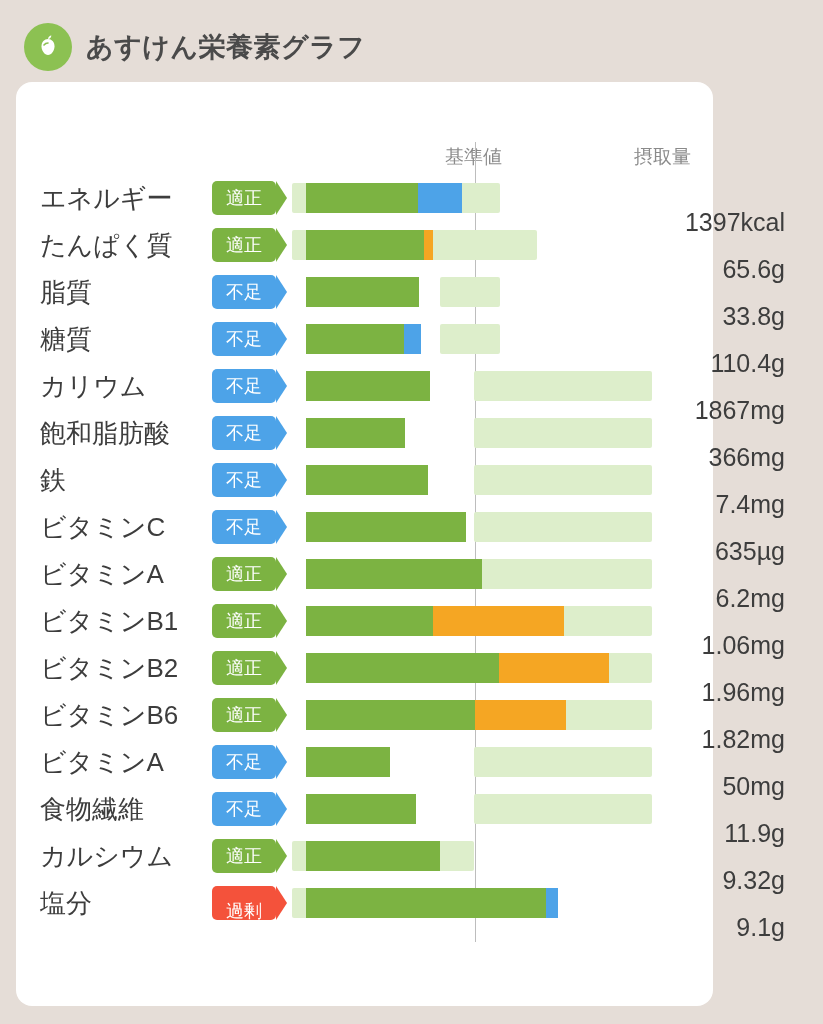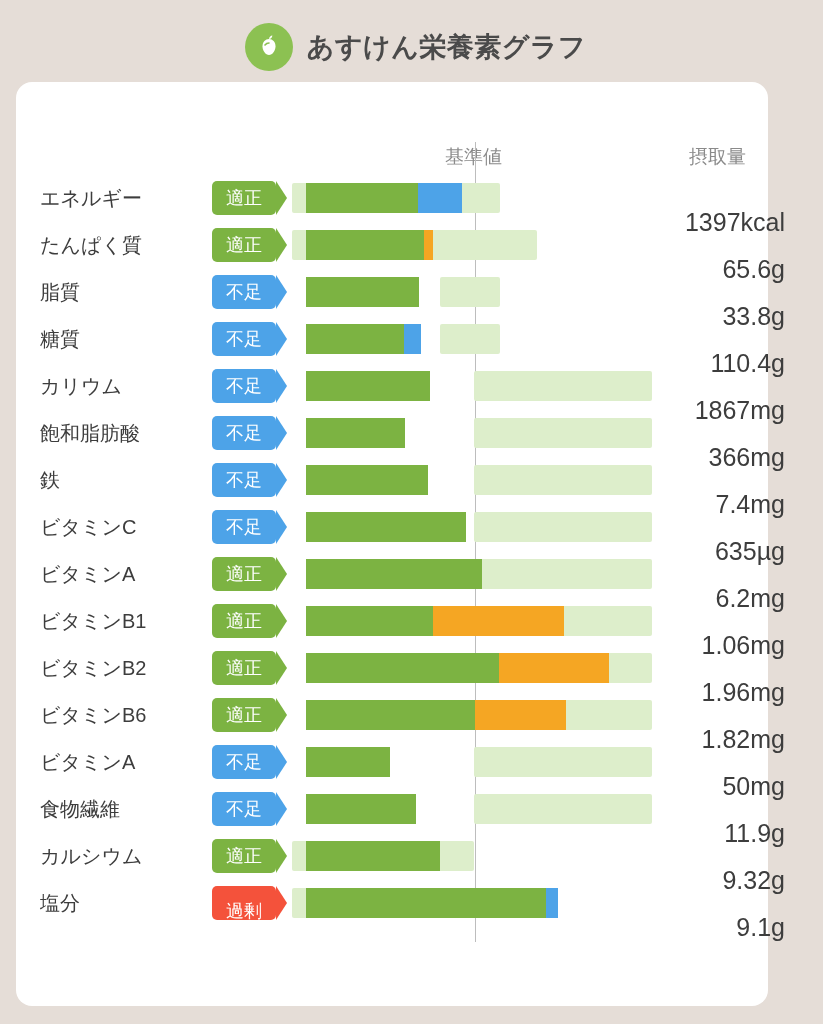--- a/index.html
+++ b/index.html
@@ -18,21 +18,20 @@
   
   .header {
     position: absolute;
     top: 16px;
     left: 16px;
     right: 16px;
     height: 62px;
     display: flex;
     align-items: center;
     gap: 14px;
-    justify-content: center;
   }
   .logo-badge {
     width: 48px;
     height: 48px;
     border-radius: 50%;
     background: #8cc152;
     display: flex;
     align-items: center;
     justify-content: center;
     flex: 0 0 auto;
@@ -43,21 +42,21 @@
     font-size: 27px;
     color: #4a4a4a;
     font-weight: bold;
     letter-spacing: 0.5px;
   }
   
   .card {
     position: absolute;
     top: 82px;
     left: 16px;
-    width: 752px;
+    width: 697px;
     height: 924px;
     background: #ffffff;
     border-radius: 16px;
     box-sizing: border-box;
   }
   
   .col-head {
     position: absolute;
     font-size: 19px;
     color: #8a8a8a;
@@ -74,21 +73,21 @@
   }
   .row {
     position: relative;
     height: 47px;
   }
   .row-label {
     position: absolute;
     left: 24px;
     top: 50%;
     transform: translateY(-50%);
-    font-size: 20px;
+    font-size: 26px;
     color: #3d3d3d;
     white-space: nowrap;
   }
   .status {
     position: absolute;
     left: 196px;
     top: 50%;
     transform: translateY(-50%);
     width: 64px;
     height: 34px;

